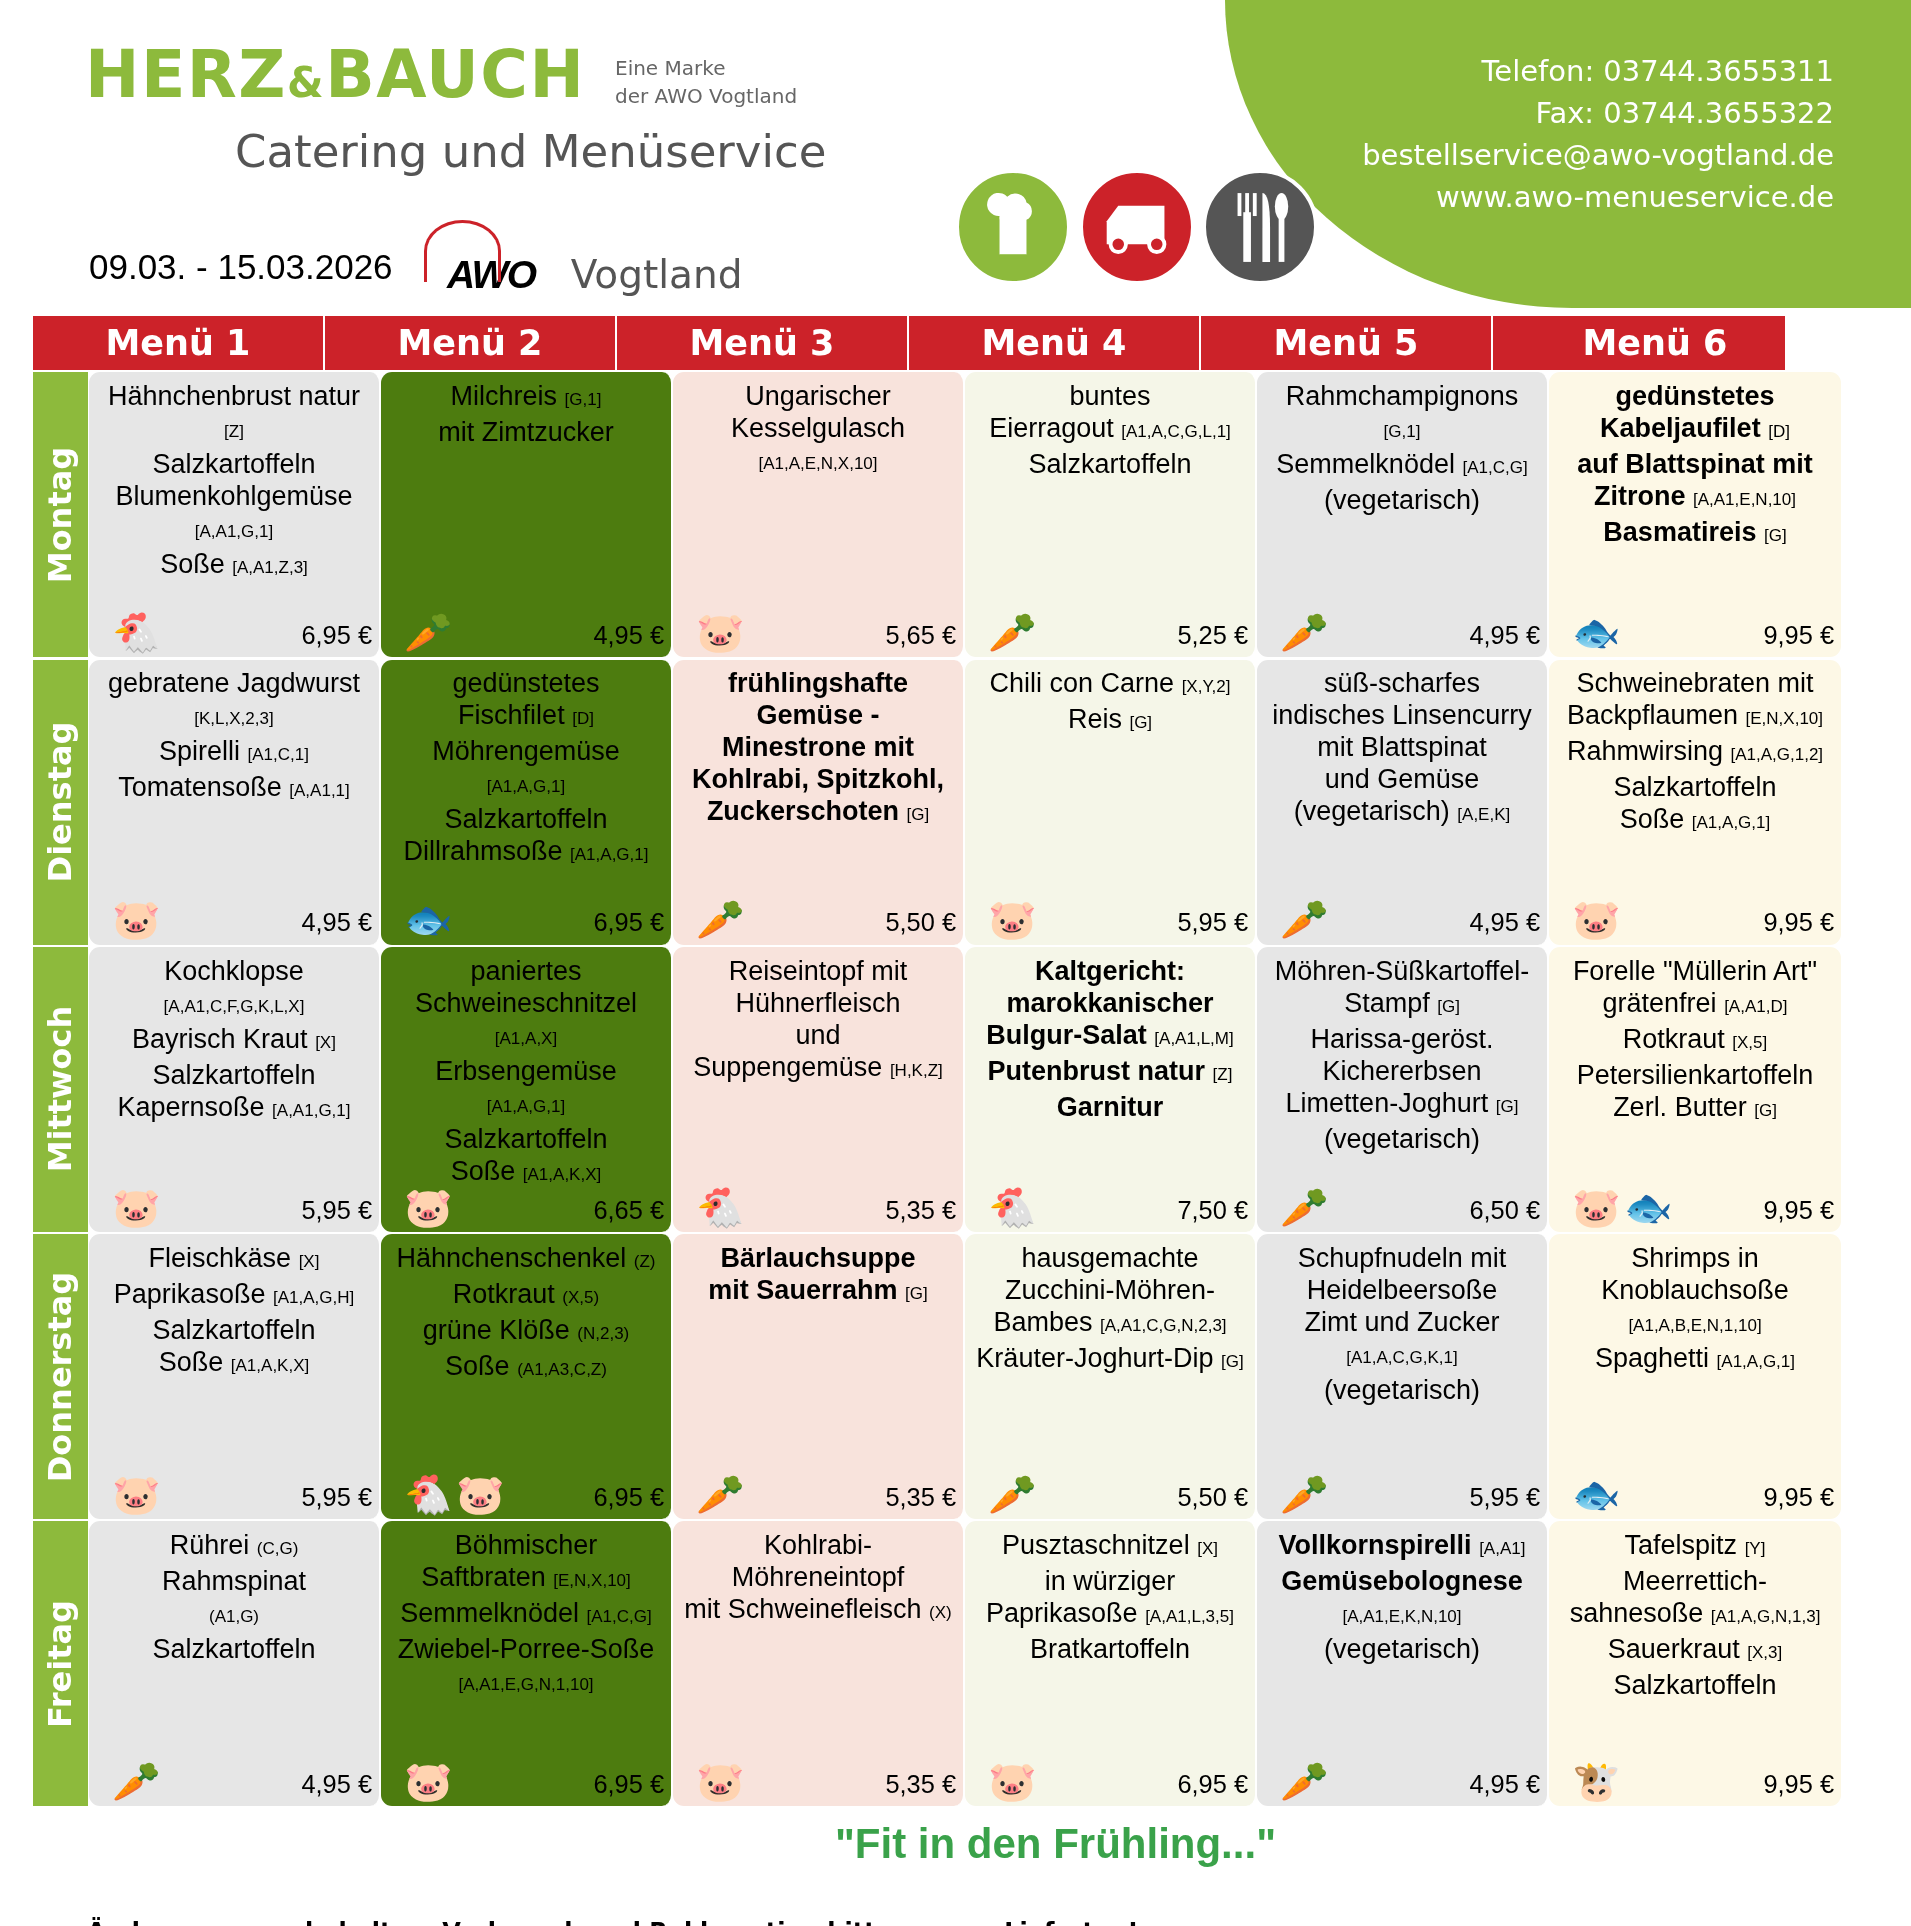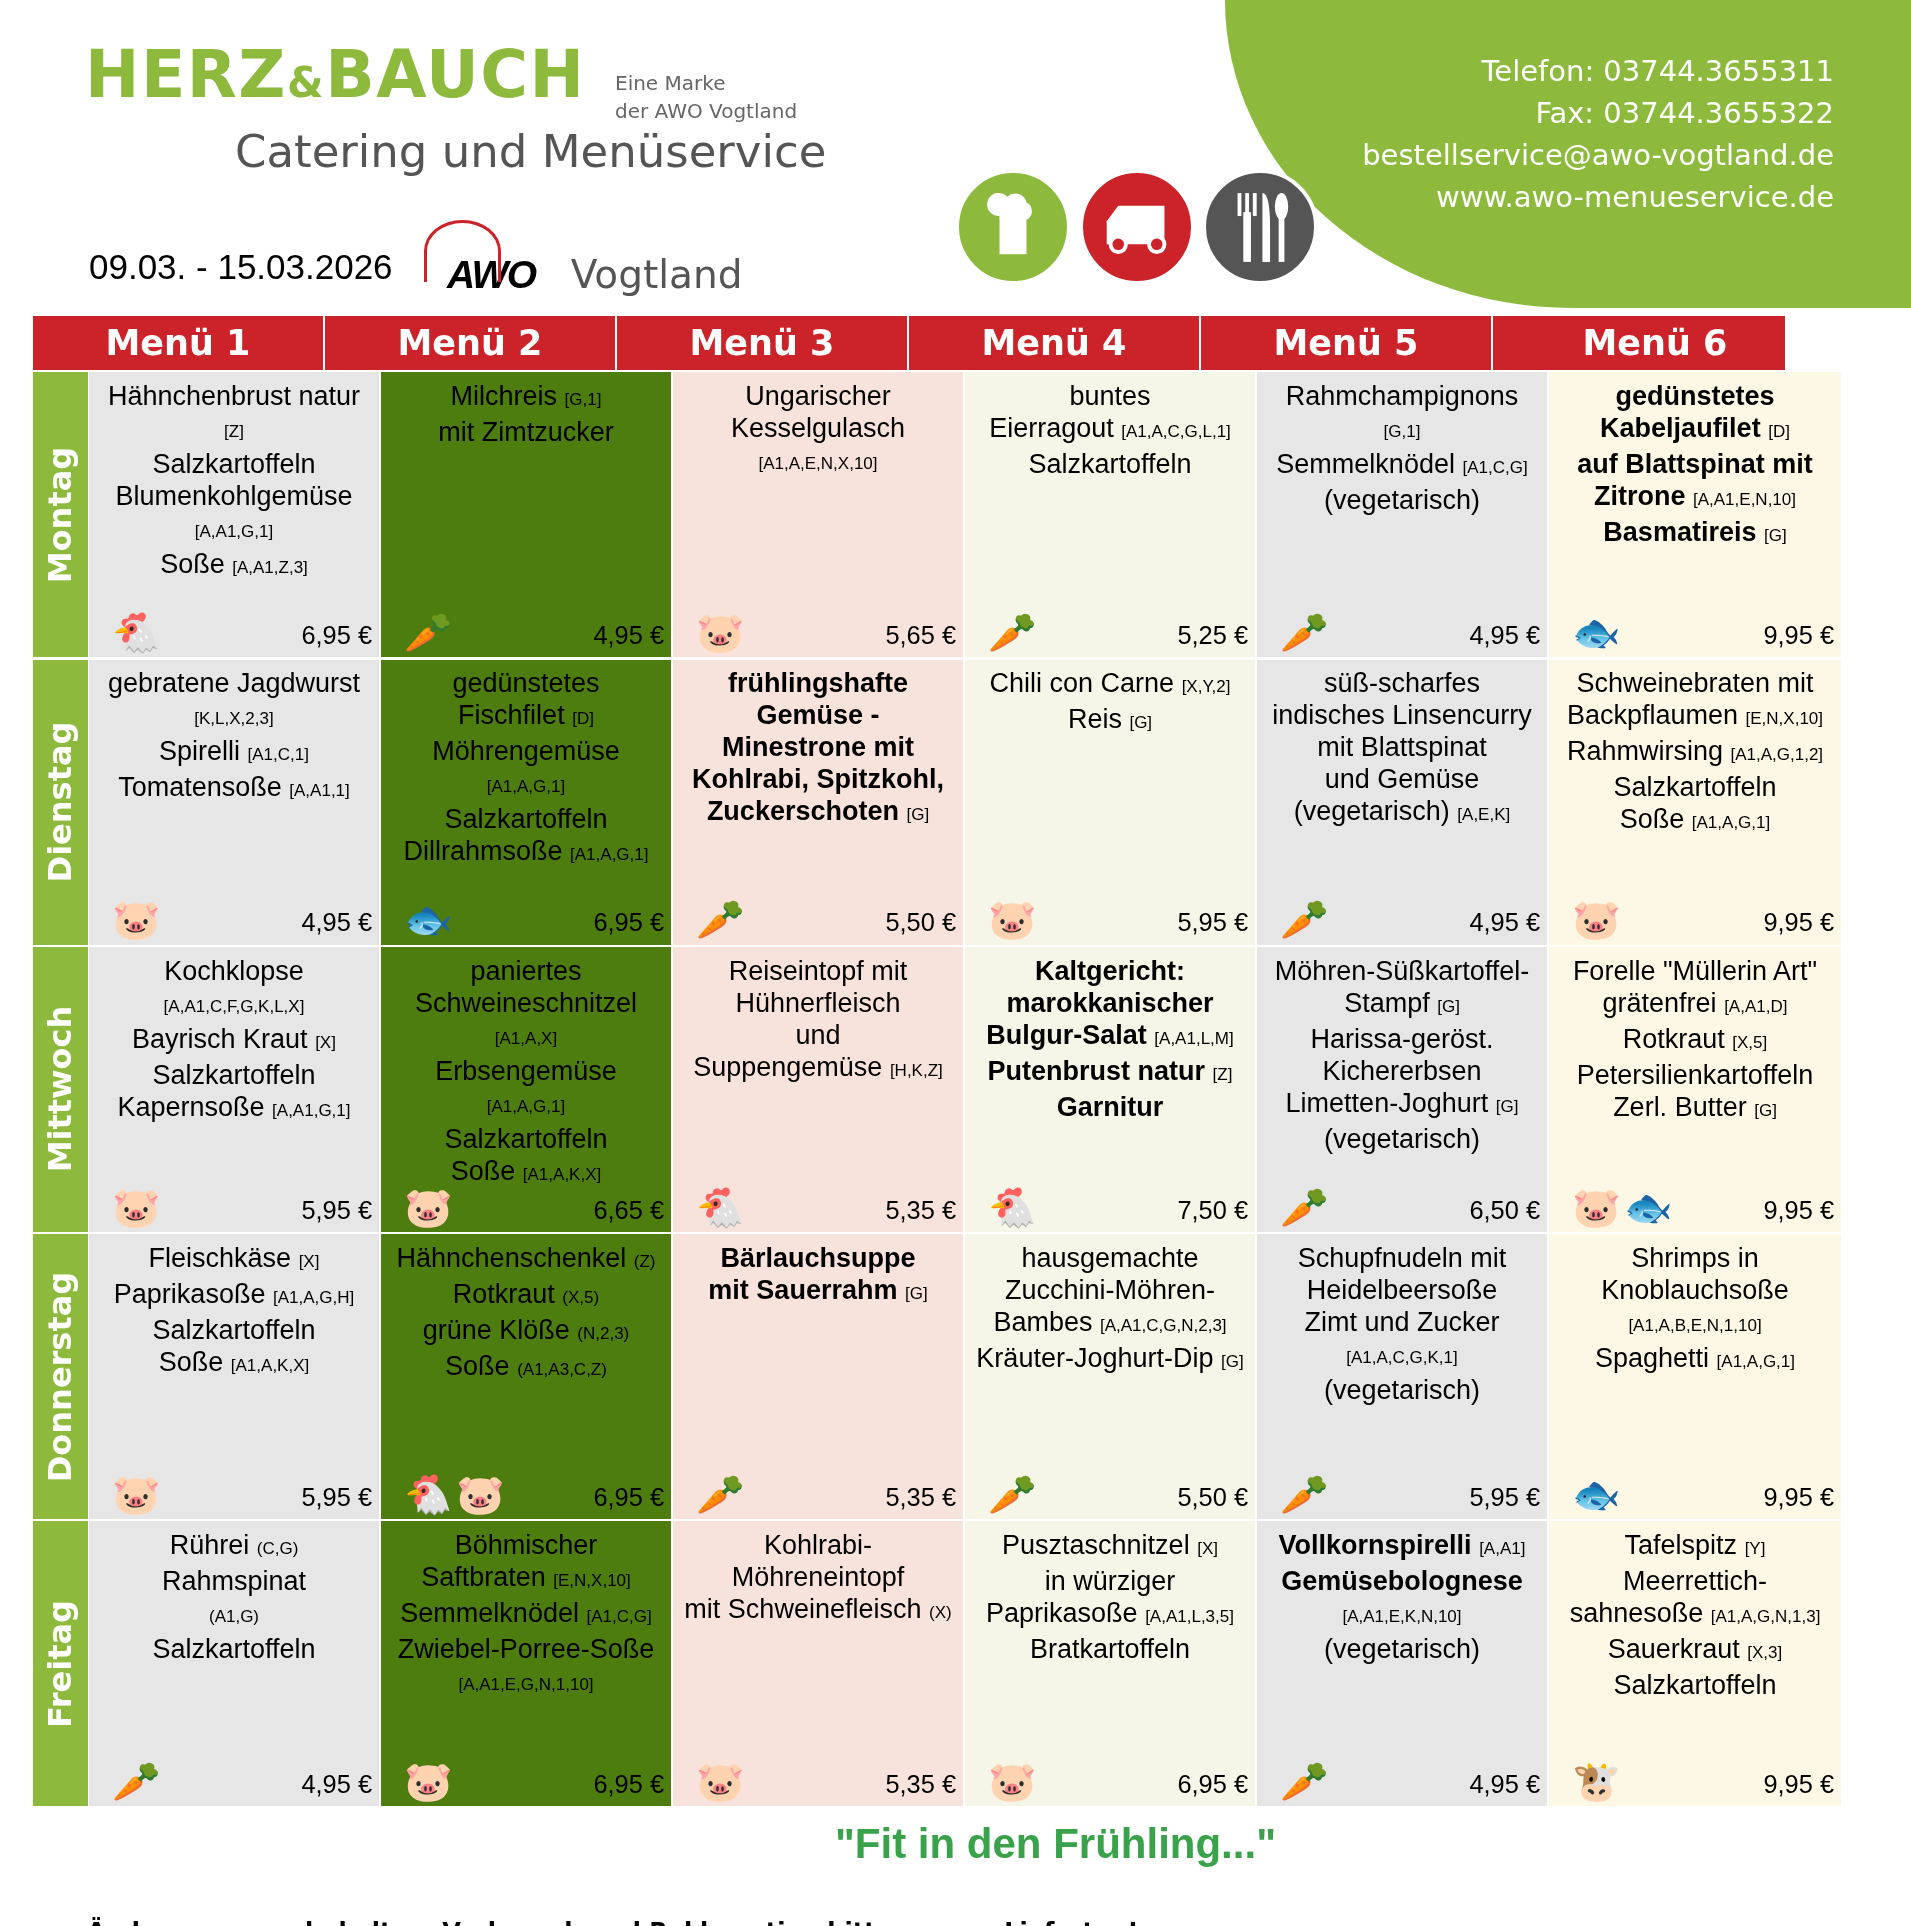--- a/index.html
+++ b/index.html
@@ -12,21 +12,21 @@
     background: #8dba3c; border-radius: 0 0 0 347px / 0 0 0 308px;
   }
   .brand { position: absolute; left: 85px; top: 42px; }
   .brand-name {
     font-family: "DejaVu Sans", sans-serif; font-weight: bold; font-size: 65px;
     color: #8dba3c; letter-spacing: 1.5px; line-height: 1;
   }
   .brand-amp { font-size: 42px; }
   .brand-sub {
     position: absolute; left: 530px; top: 11.6px; font-family: "DejaVu Sans", sans-serif;
-    font-size: 20px; color: #666; line-height: 1.4; white-space: nowrap; margin-top: 15px;
+    font-size: 20px; color: #666; line-height: 1.4; white-space: nowrap;
   }
   .brand-tagline {
     position: absolute; left: 150px; top: 83px; font-family: "DejaVu Sans", sans-serif;
     font-size: 45px; color: #555; white-space: nowrap;
   }
   .date-top {
     position: absolute; left: 89px; top: 247px; font-size: 35px; white-space: nowrap;
   }
   .awo-logo { position: absolute; display: flex; align-items: flex-end; gap: 28px; }
   .awo-logo .heart {
@@ -70,21 +70,21 @@
   .mt-day {
     width: 56px; background: #8dba3c; border-right: 1.5px solid #fff;
     display: flex; align-items: center; justify-content: center;
   }
   .mt-day span {
     transform: rotate(-90deg); color: #fff; font-family: "DejaVu Sans", sans-serif;
     font-weight: bold; font-size: 32px; white-space: nowrap;
   }
   .mt-cell {
     width: 292px; position: relative; border-right: 2.3px solid #fff;
-    padding: 7.7px 3.9px 0; text-align: center; font-size: 27px; line-height: 32px;
+    padding: 7.7px 3.9px 0; text-align: center; font-size: 27px; line-height: 32px; border-radius: 11px;
   }
   .mt-cell:last-child { border-right: none; }
   .c1 { background: #e6e6e6; }
   .c2 { background: #4d7c0f; }
   .c3 { background: #f8e3dc; }
   .c4 { background: #f5f6e8; }
   .c5 { background: #e6e6e6; }
   .c6 { background: #fdf8e6; }
   .dish-line { display: block; }
   .dish-line.bold { font-weight: bold; }

